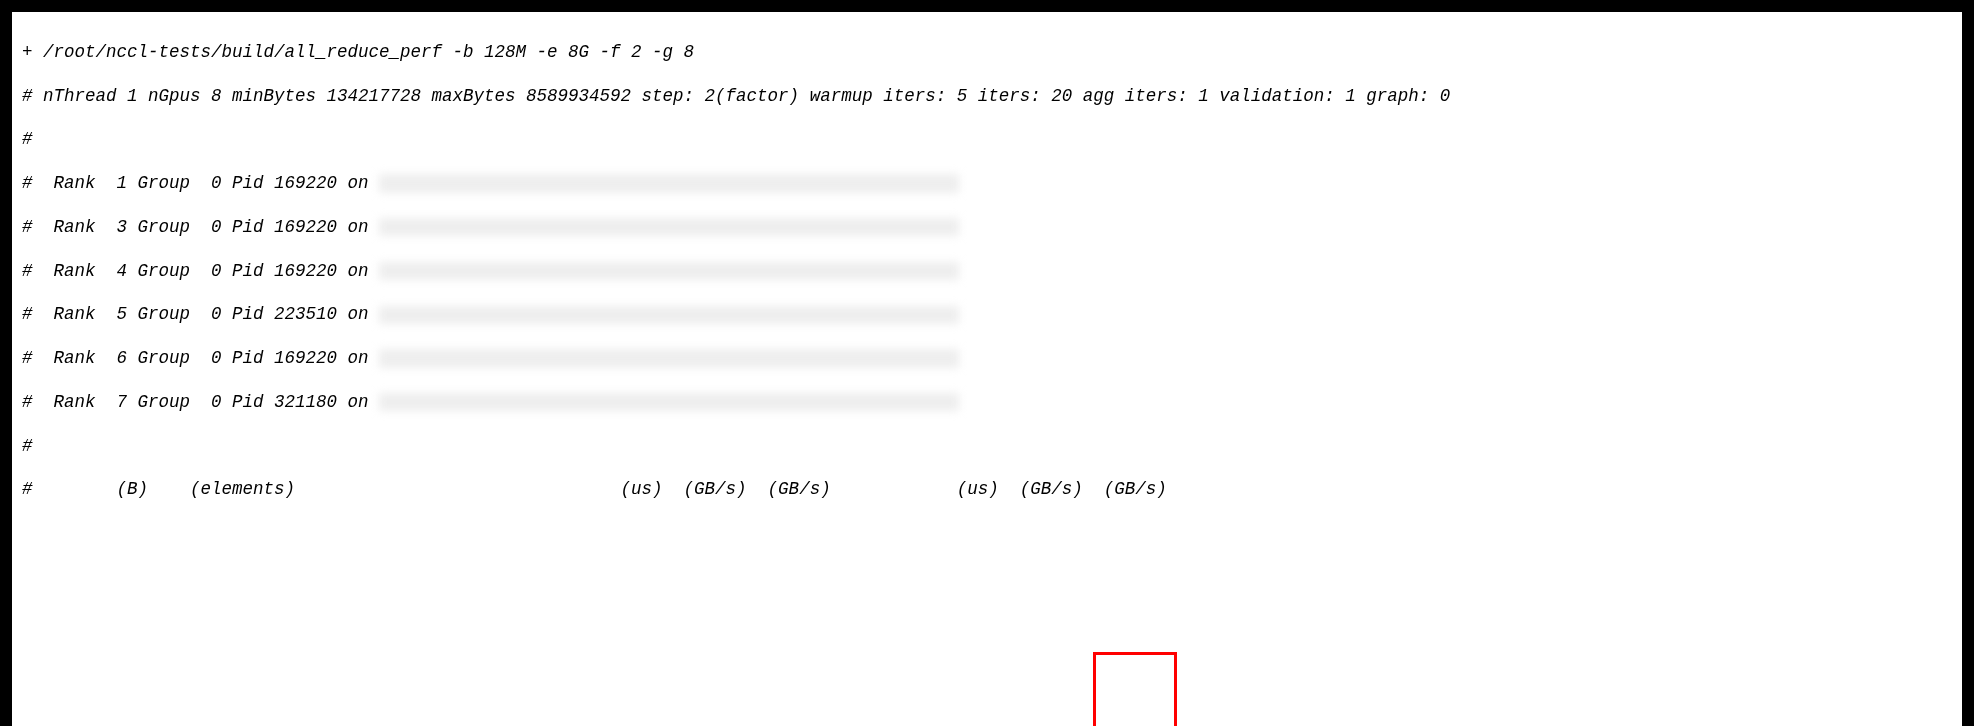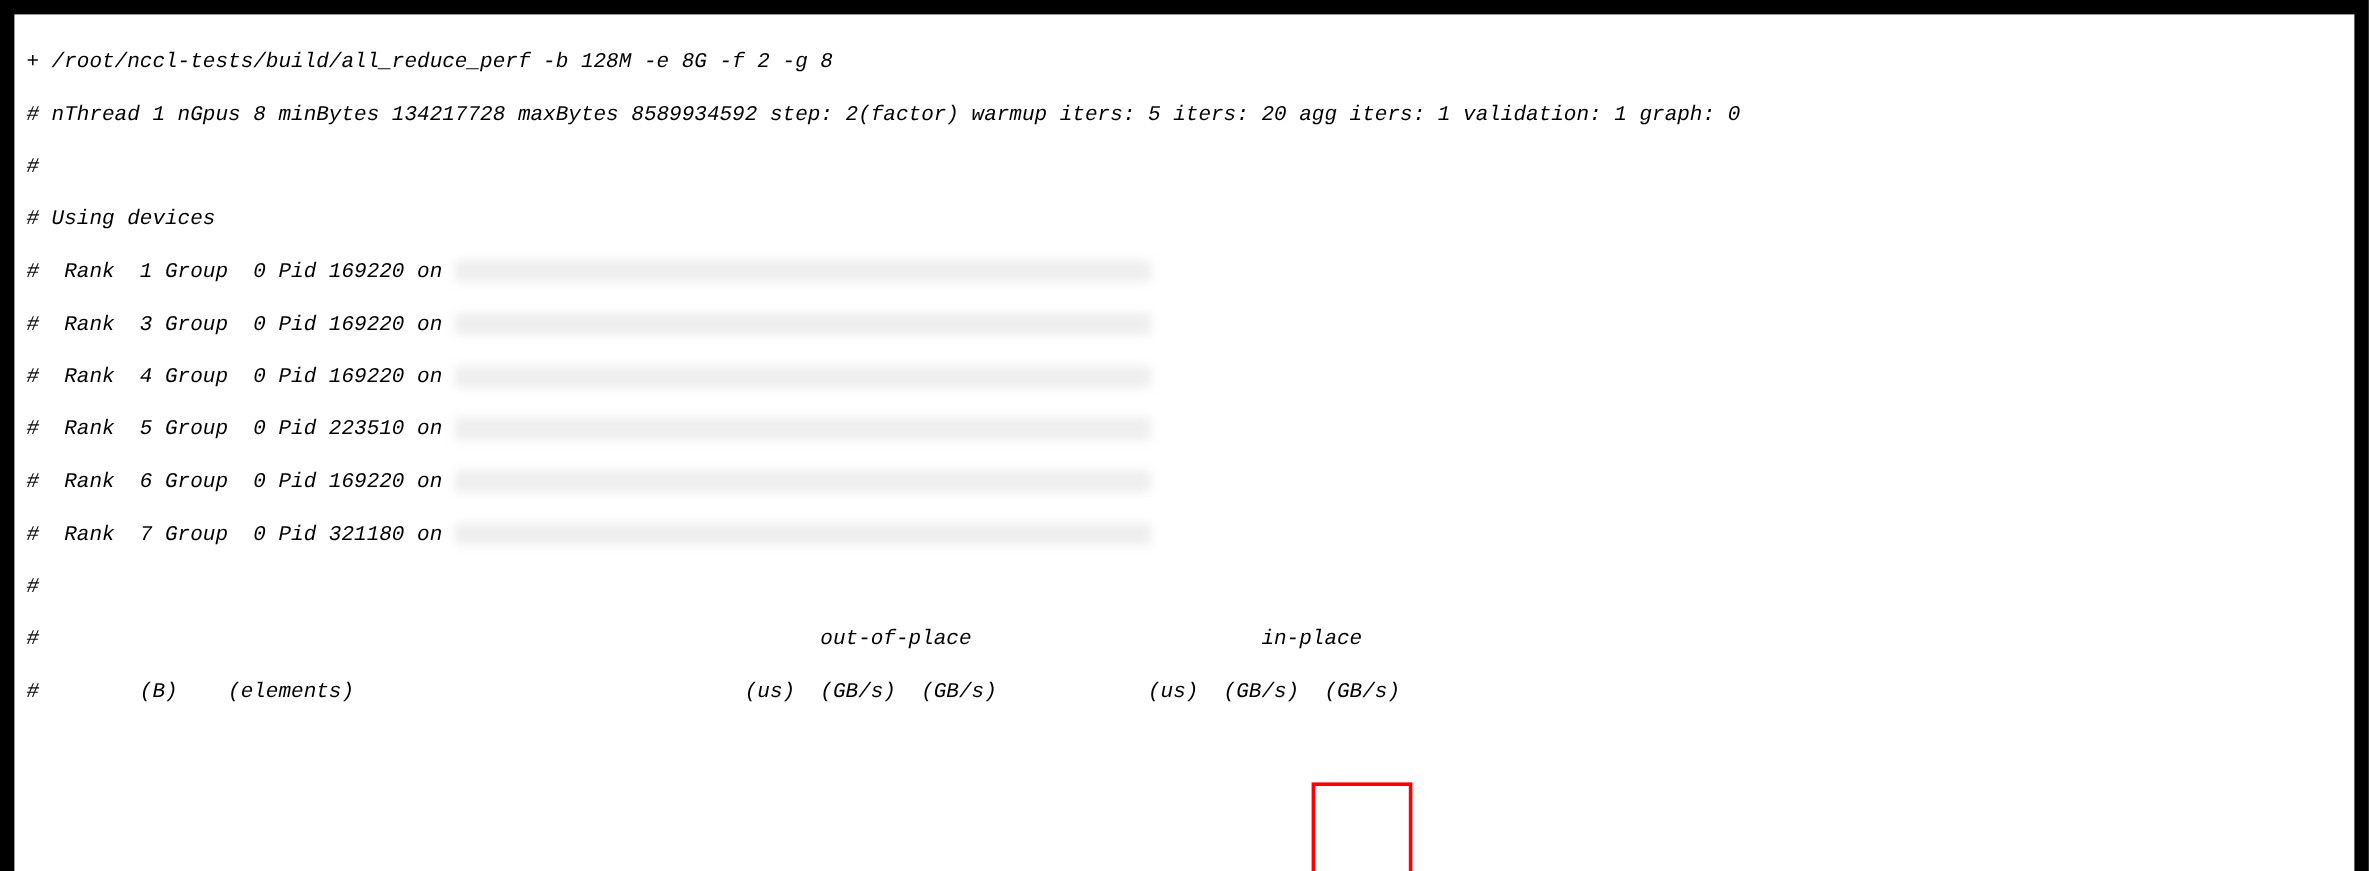--- a/index.html
+++ b/index.html
@@ -33,29 +33,27 @@
     pointer-events: none;
   }
 </style>
 </head>
 <body>
 
 <div class="terminal">
 <div class="line">+ /root/nccl-tests/build/all_reduce_perf -b 128M -e 8G -f 2 -g 8</div>
 <div class="line"># nThread 1 nGpus 8 minBytes 134217728 maxBytes 8589934592 step: 2(factor) warmup iters: 5 iters: 20 agg iters: 1 validation: 1 graph: 0</div>
 <div class="line">#</div>
-<div class="line"># Using devices</div>
 <div class="line"><span>#  Rank  1 Group  0 Pid 169220 on </span><span class="blur" style="width:580px"></span></div>
 <div class="line"><span>#  Rank  3 Group  0 Pid 169220 on </span><span class="blur" style="width:580px"></span></div>
 <div class="line"><span>#  Rank  4 Group  0 Pid 169220 on </span><span class="blur" style="width:580px"></span></div>
 <div class="line"><span>#  Rank  5 Group  0 Pid 223510 on </span><span class="blur" style="width:580px"></span></div>
 <div class="line"><span>#  Rank  6 Group  0 Pid 169220 on </span><span class="blur" style="width:580px"></span></div>
 <div class="line"><span>#  Rank  7 Group  0 Pid 321180 on </span><span class="blur" style="width:580px"></span></div>
 <div class="line">#</div>
-<div class="line">#                                                              out-of-place                       in-place          </div>
 <div class="line">#        (B)    (elements)                               (us)  (GB/s)  (GB/s)            (us)  (GB/s)  (GB/s)       </div>
 
 
 
 
 
 
 
 
 

